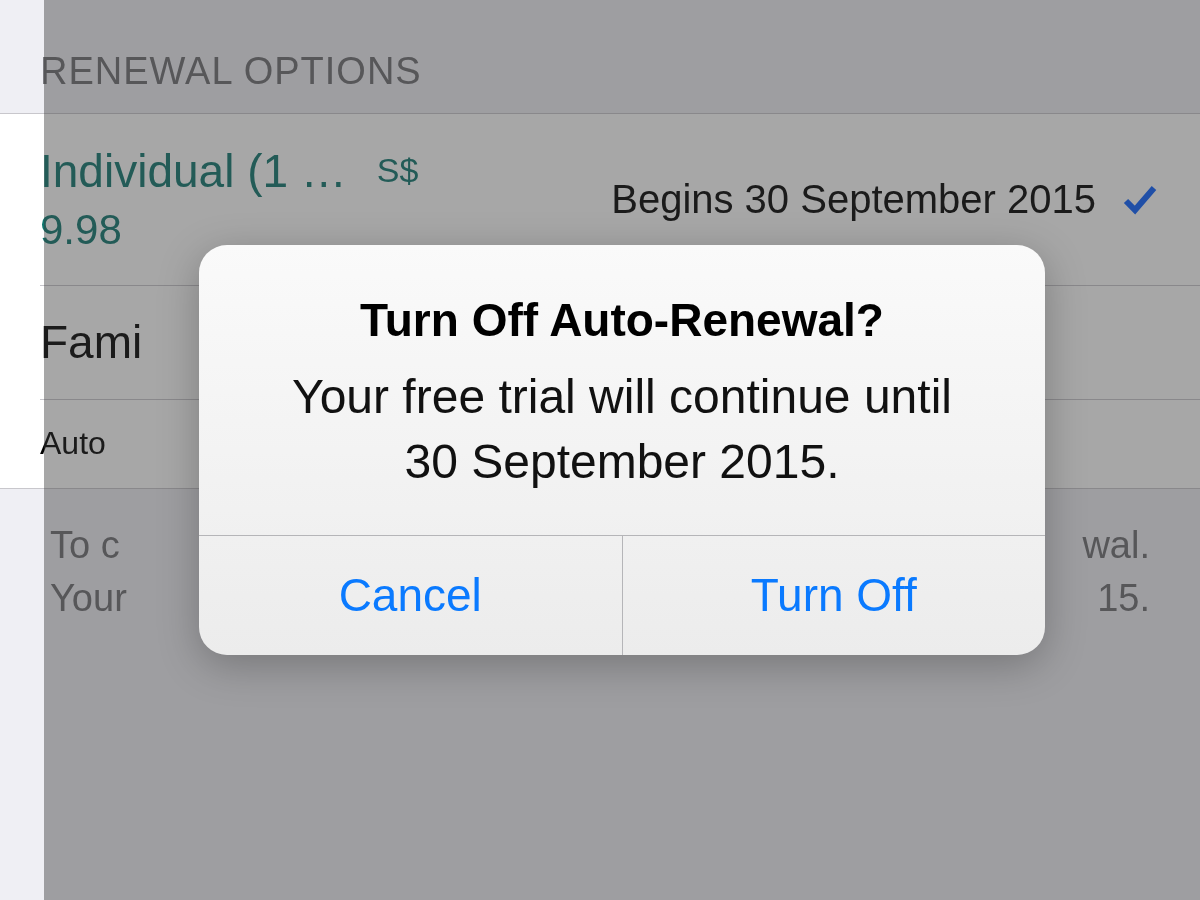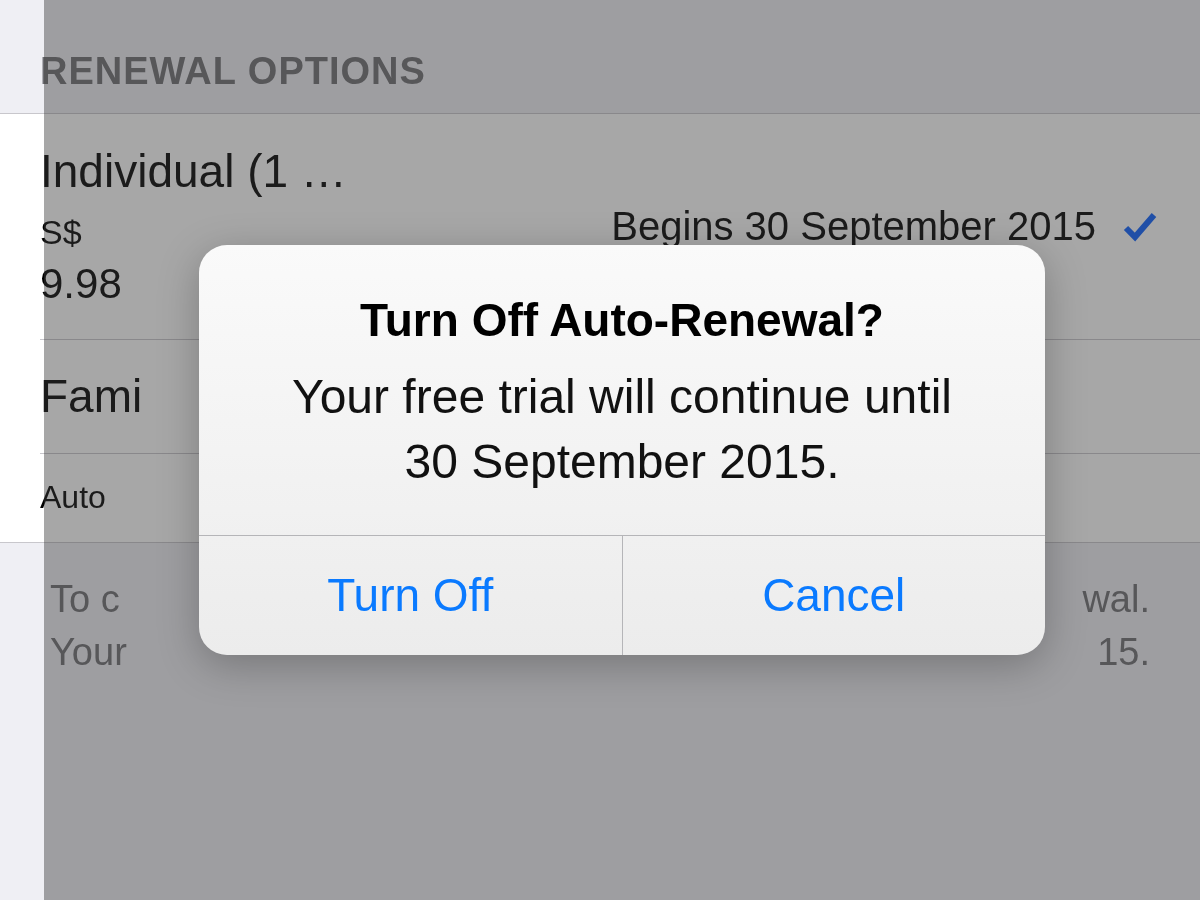--- a/index.html
+++ b/index.html
@@ -8,21 +8,20 @@
       font-family: -apple-system, "Helvetica Neue", Helvetica, Arial, sans-serif;
       background: #efeff4;
       position: relative;
     }
     .section-header {
       padding: 50px 32px 20px 40px;
       font-size: 38px;
       letter-spacing: 1px;
       color: #6d6d72;
       text-transform: uppercase;
-      font-weight: bold;
     }
     .list {
       background: #ffffff;
       border-top: 1px solid #c8c7cc;
       border-bottom: 1px solid #c8c7cc;
     }
     .row {
       display: flex;
       align-items: center;
       justify-content: space-between;
@@ -31,21 +30,21 @@
       color: #000;
       position: relative;
     }
     .row + .row::before {
       content: "";
       position: absolute;
       top: 0; left: 40px; right: 0;
       height: 1px;
       background: #c8c7cc;
     }
-    .row.selected .title-block { color: #000000; flex-direction: column; }
+    .row.selected .title-block { color: #0f766e; }
     .title-block {
       display: flex;
       flex-wrap: wrap;
       column-gap: 30px;
       line-height: 1.35;
       max-width: 58%;
     }
     .title-block .plan-name { font-size: 46px; }
     .title-block .price-cur { font-size: 34px; font-weight: 400; display:inline-block; margin-top:8px;}
     .title-block .price-val { font-size: 42px; width:100%; }
@@ -185,17 +184,17 @@
   </div>
 </div>
 
 <div class="overlay">
   <div class="alert">
     <div class="alert-body">
       <div class="alert-title">Turn Off Auto-Renewal?</div>
       <div class="alert-message">Your free trial will continue until 30 September 2015.</div>
     </div>
     <div class="alert-buttons">
+      <button class="alert-btn">Cancel</button>
       <button class="alert-btn bold">Turn Off</button>
-      <button class="alert-btn">Cancel</button>
     </div>
   </div>
 </div>
 
 </body></html>

